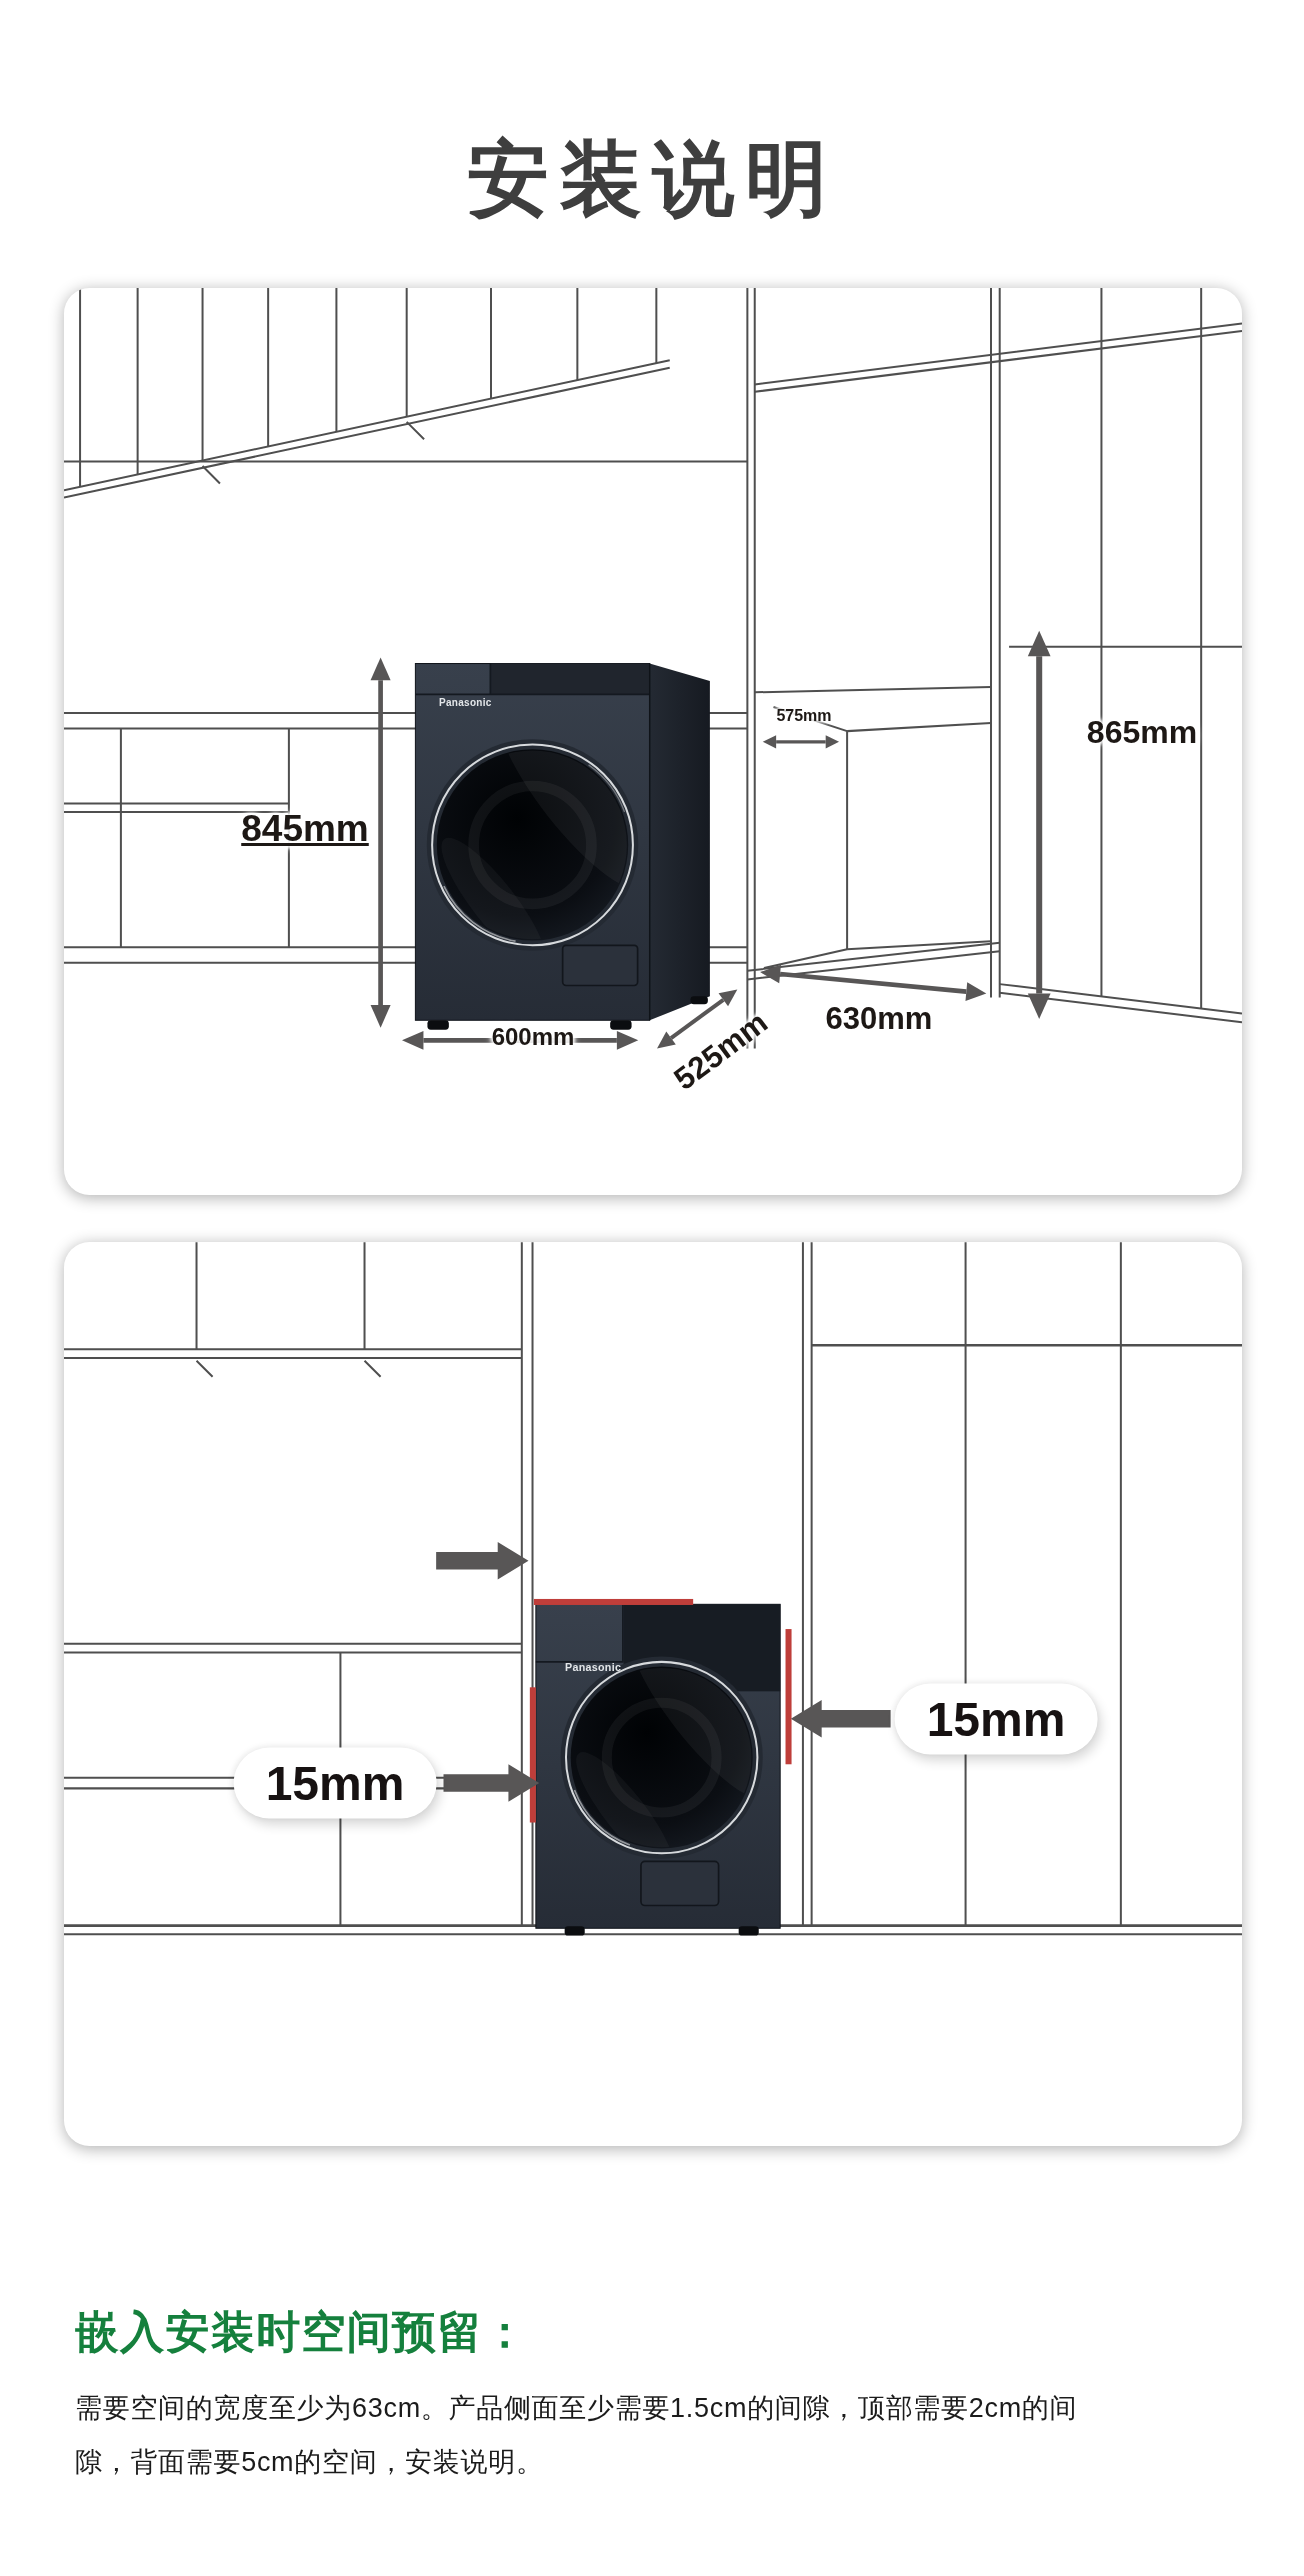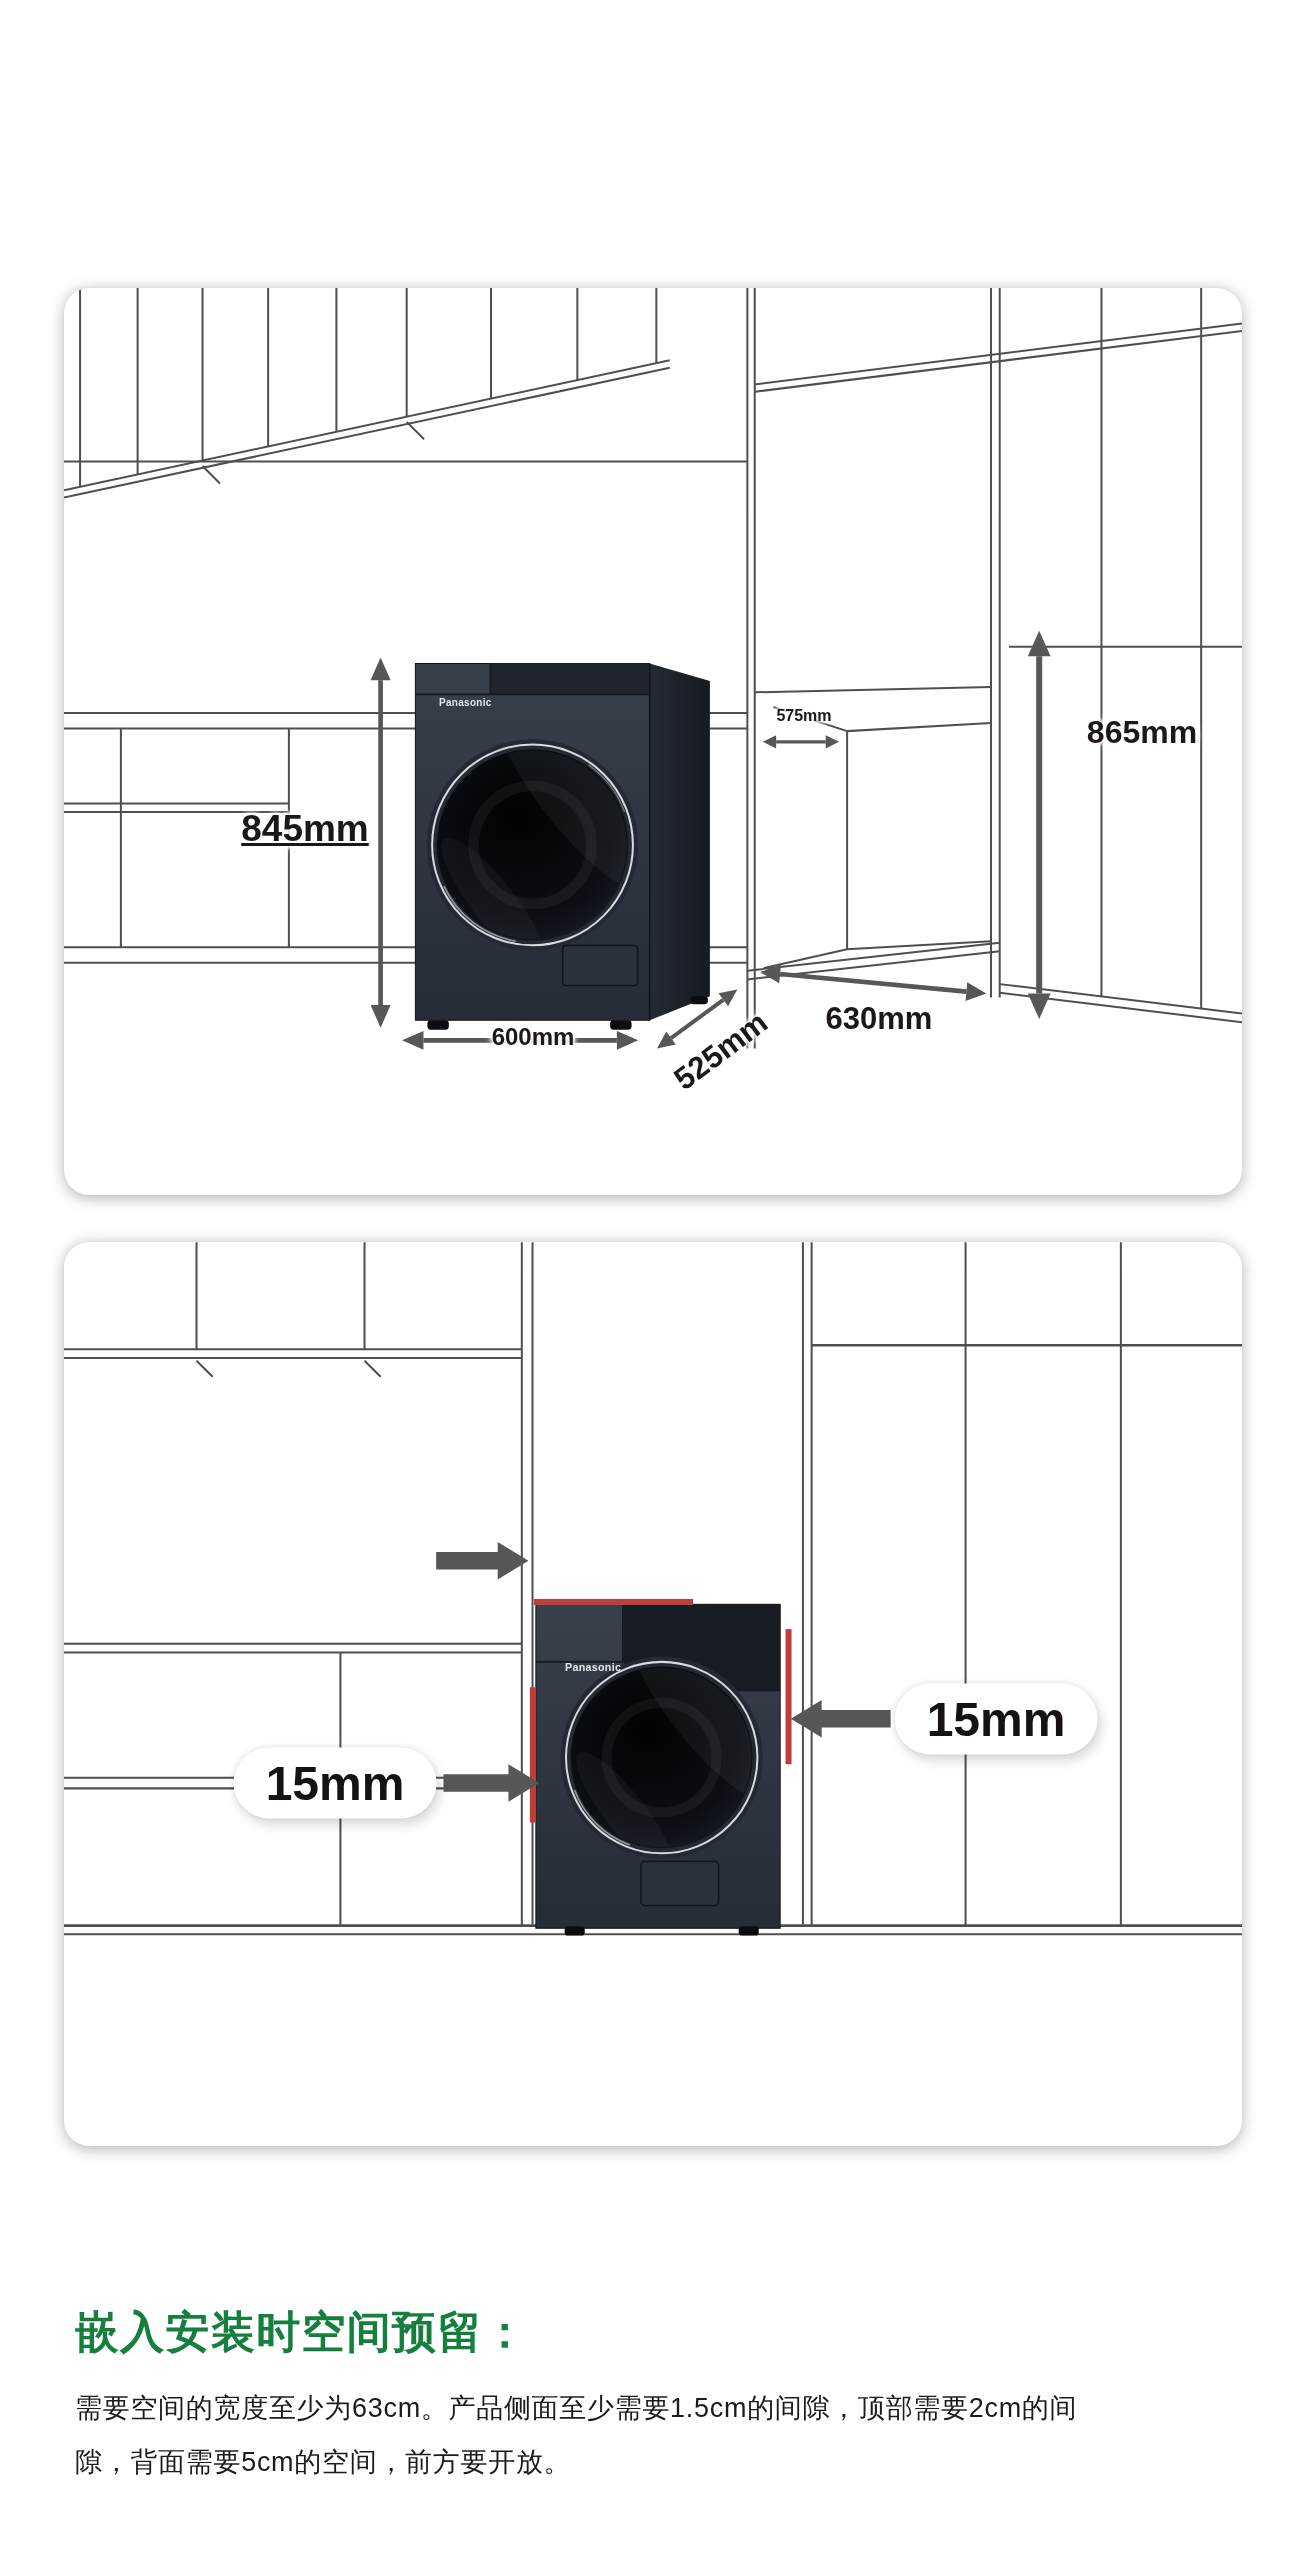--- a/index.html
+++ b/index.html
@@ -28,20 +28,21 @@
   .f-head{position:absolute;left:75px;top:2303px;font-size:44px;font-weight:800;
           letter-spacing:1.3px;color:#15803d;}
   .f-body{position:absolute;left:75px;top:2381px;width:1024px;font-size:27px;line-height:2.0;
           color:#1b1b1b;letter-spacing:0.7px;}
 </style>
 </head>
 <body>
 
 <div class="page">
 
+  <h1 class="title">安装说明</h1>
 
   <section class="panel" id="panel1">
     <svg viewBox="0 0 1760 1355">
       <defs>
         <linearGradient id="frontGrad" x1="0" y1="0" x2="0" y2="1">
           <stop offset="0" stop-color="#38404c"></stop>
             <stop offset="1" stop-color="#262c36"></stop>
         </linearGradient>
         <linearGradient id="sideGrad" x1="0" y1="0" x2="1" y2="0">
           <stop offset="0" stop-color="#242a33"></stop>
@@ -199,17 +200,17 @@
     <div class="pill" style="left:932px;top:477px;">
       <span>15mm</span>
     </div>
     <div class="pill" style="left:271px;top:541px;">
       <span>15mm</span>
     </div>
   </section>
 
   <div>
     <div class="f-head">嵌入安装时空间预留：</div>
-    <div class="f-body">需要空间的宽度至少为63cm。产品侧面至少需要1.5cm的间隙，顶部需要2cm的间隙，背面需要5cm的空间，前方要开放。</div>
+    <div class="f-body">需要空间的宽度至少为63cm。产品侧面至少需要1.5cm的间隙，顶部需要2cm的间隙，背面需要5cm的空间，安装说明。</div>
   </div>
 
 </div>
 
 
 </body></html>

